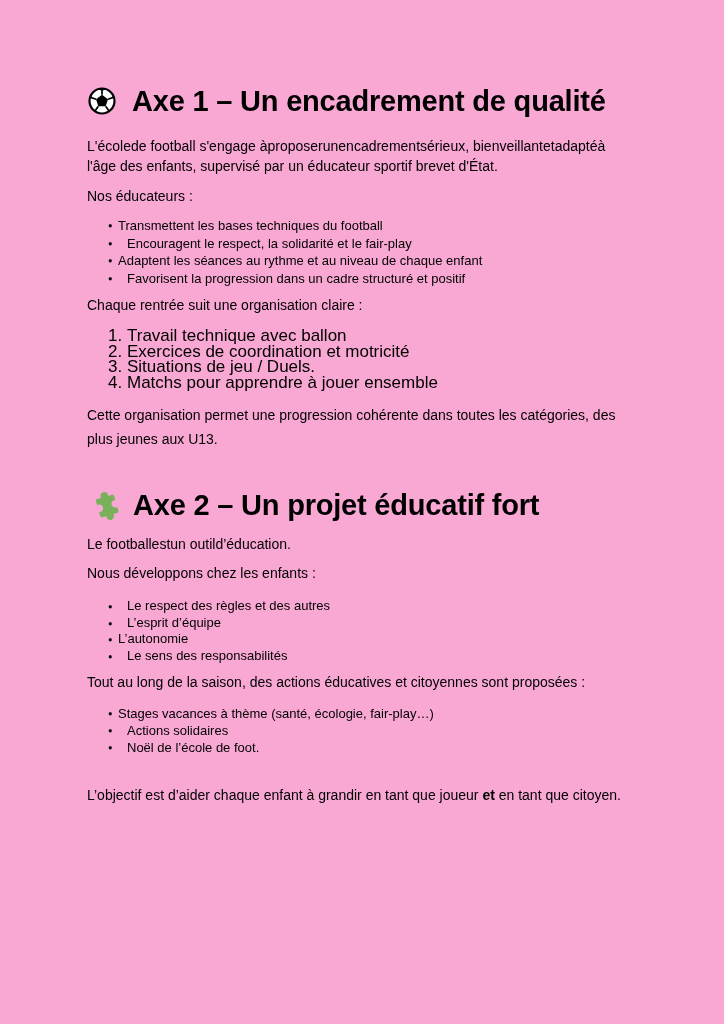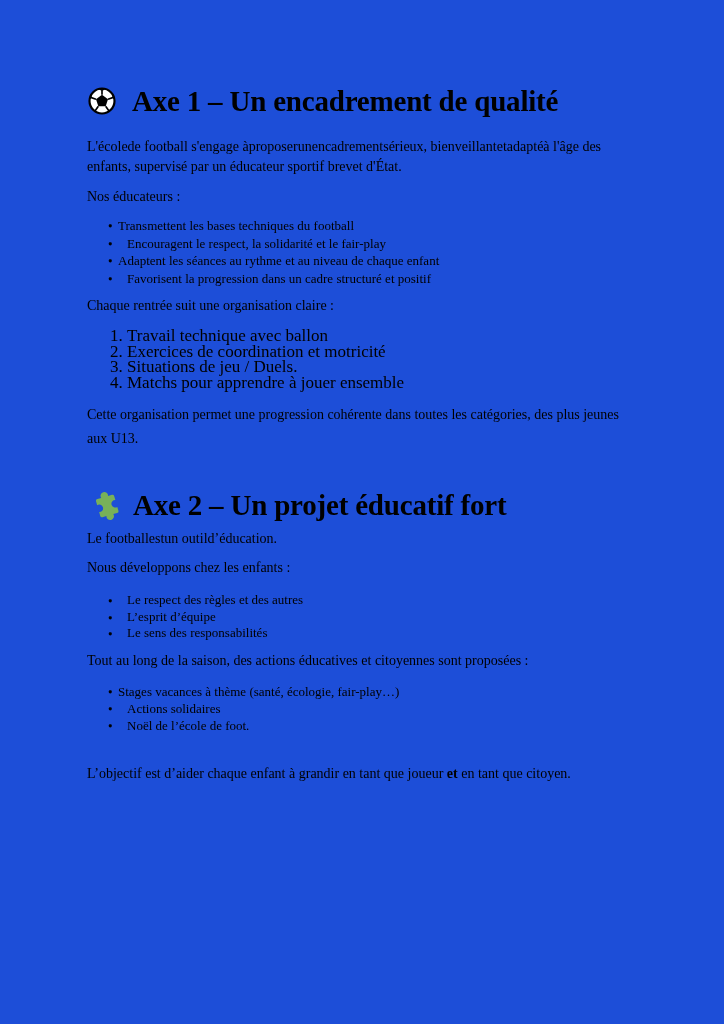--- a/index.html
+++ b/index.html
@@ -1,23 +1,23 @@
 <!DOCTYPE html>
 <html><head>
 <meta charset="utf-8">
 <style>
   html,body { margin:0; padding:0; background:#ffffff; }
   .page {
     position:relative;
     width:724px; height:1024px;
     margin:0 auto;
-    background:#1d4ed8;
+    background:#f9a8d4;
     box-sizing:border-box;
     padding:84px 87px 12px 87px;
-    font-family:Liberation Serif, serif;
+    font-family:Liberation Sans, sans-serif;
     color:#000000;
     overflow:hidden;
   }
   .heading-row { display:flex; align-items:center; gap:15px; }
   .heading-row h1 {
     margin:0; font-size:29px; line-height:34px; font-weight:bold; color:#000;
     white-space:nowrap; letter-spacing:-0.2px;
   }
   .icon-wrap { flex:0 0 auto; display:flex; align-items:center; }
   p { margin:0; font-size:14px; line-height:15px; color:#000; }
@@ -29,21 +29,21 @@
     content:"\25CF"; position:absolute; left:-10px; top:0;
     font-size:7.5px; line-height:17.5px;
   }
   ul.doc-list li.pad > span { padding-left:9px; }
   .lbl-session { margin-top:11px; }
   ol.doc-steps { margin:15px 0 0 0; padding:0 0 0 40px; }
   ol.doc-steps li { font-size:17px; line-height:15.5px; }
   .conclusion  { margin-top:13px; line-height:24px; max-width:545px; }
   .section2    { margin-top:37px; }
   .heading-row.h2 { gap:12px; }
-  .intro2      { margin-top:9px; }
+  .intro2      { margin-top:15px; }
   .lbl-develop { margin-top:14px; }
   ul.values    { margin-top:17px; }
   ul.values li { line-height:16.5px; }
   .lbl-actions { margin-top:11px; }
   ul.actions   { margin-top:15px; }
   ul.actions li { line-height:17px; }
   .objective   { margin-top:32px; white-space:nowrap; }
   .objective b { font-weight:bold; }
 </style>
 </head>
@@ -113,20 +113,21 @@
     <h1>Axe 2 – Un projet éducatif fort</h1>
   </div>
 
   <p class="intro2">Le footballestun outild’éducation.</p>
 
   <p class="lbl-develop">Nous développons chez les enfants :</p>
 
   <ul class="doc-list values">
     <li class="pad"><span>Le respect des règles et des autres</span></li>
     <li class="pad"><span>L’esprit d’équipe</span></li>
+    <li><span>L’autonomie</span></li>
     <li class="pad"><span>Le sens des responsabilités</span></li>
   </ul>
 
   <p class="lbl-actions">Tout au long de la saison, des actions éducatives et citoyennes sont proposées :</p>
 
   <ul class="doc-list actions">
     <li><span>Stages vacances à thème (santé, écologie, fair-play…)</span></li>
     <li class="pad"><span>Actions solidaires</span></li>
     <li class="pad"><span>Noël de l’école de foot.</span></li>
   </ul>

